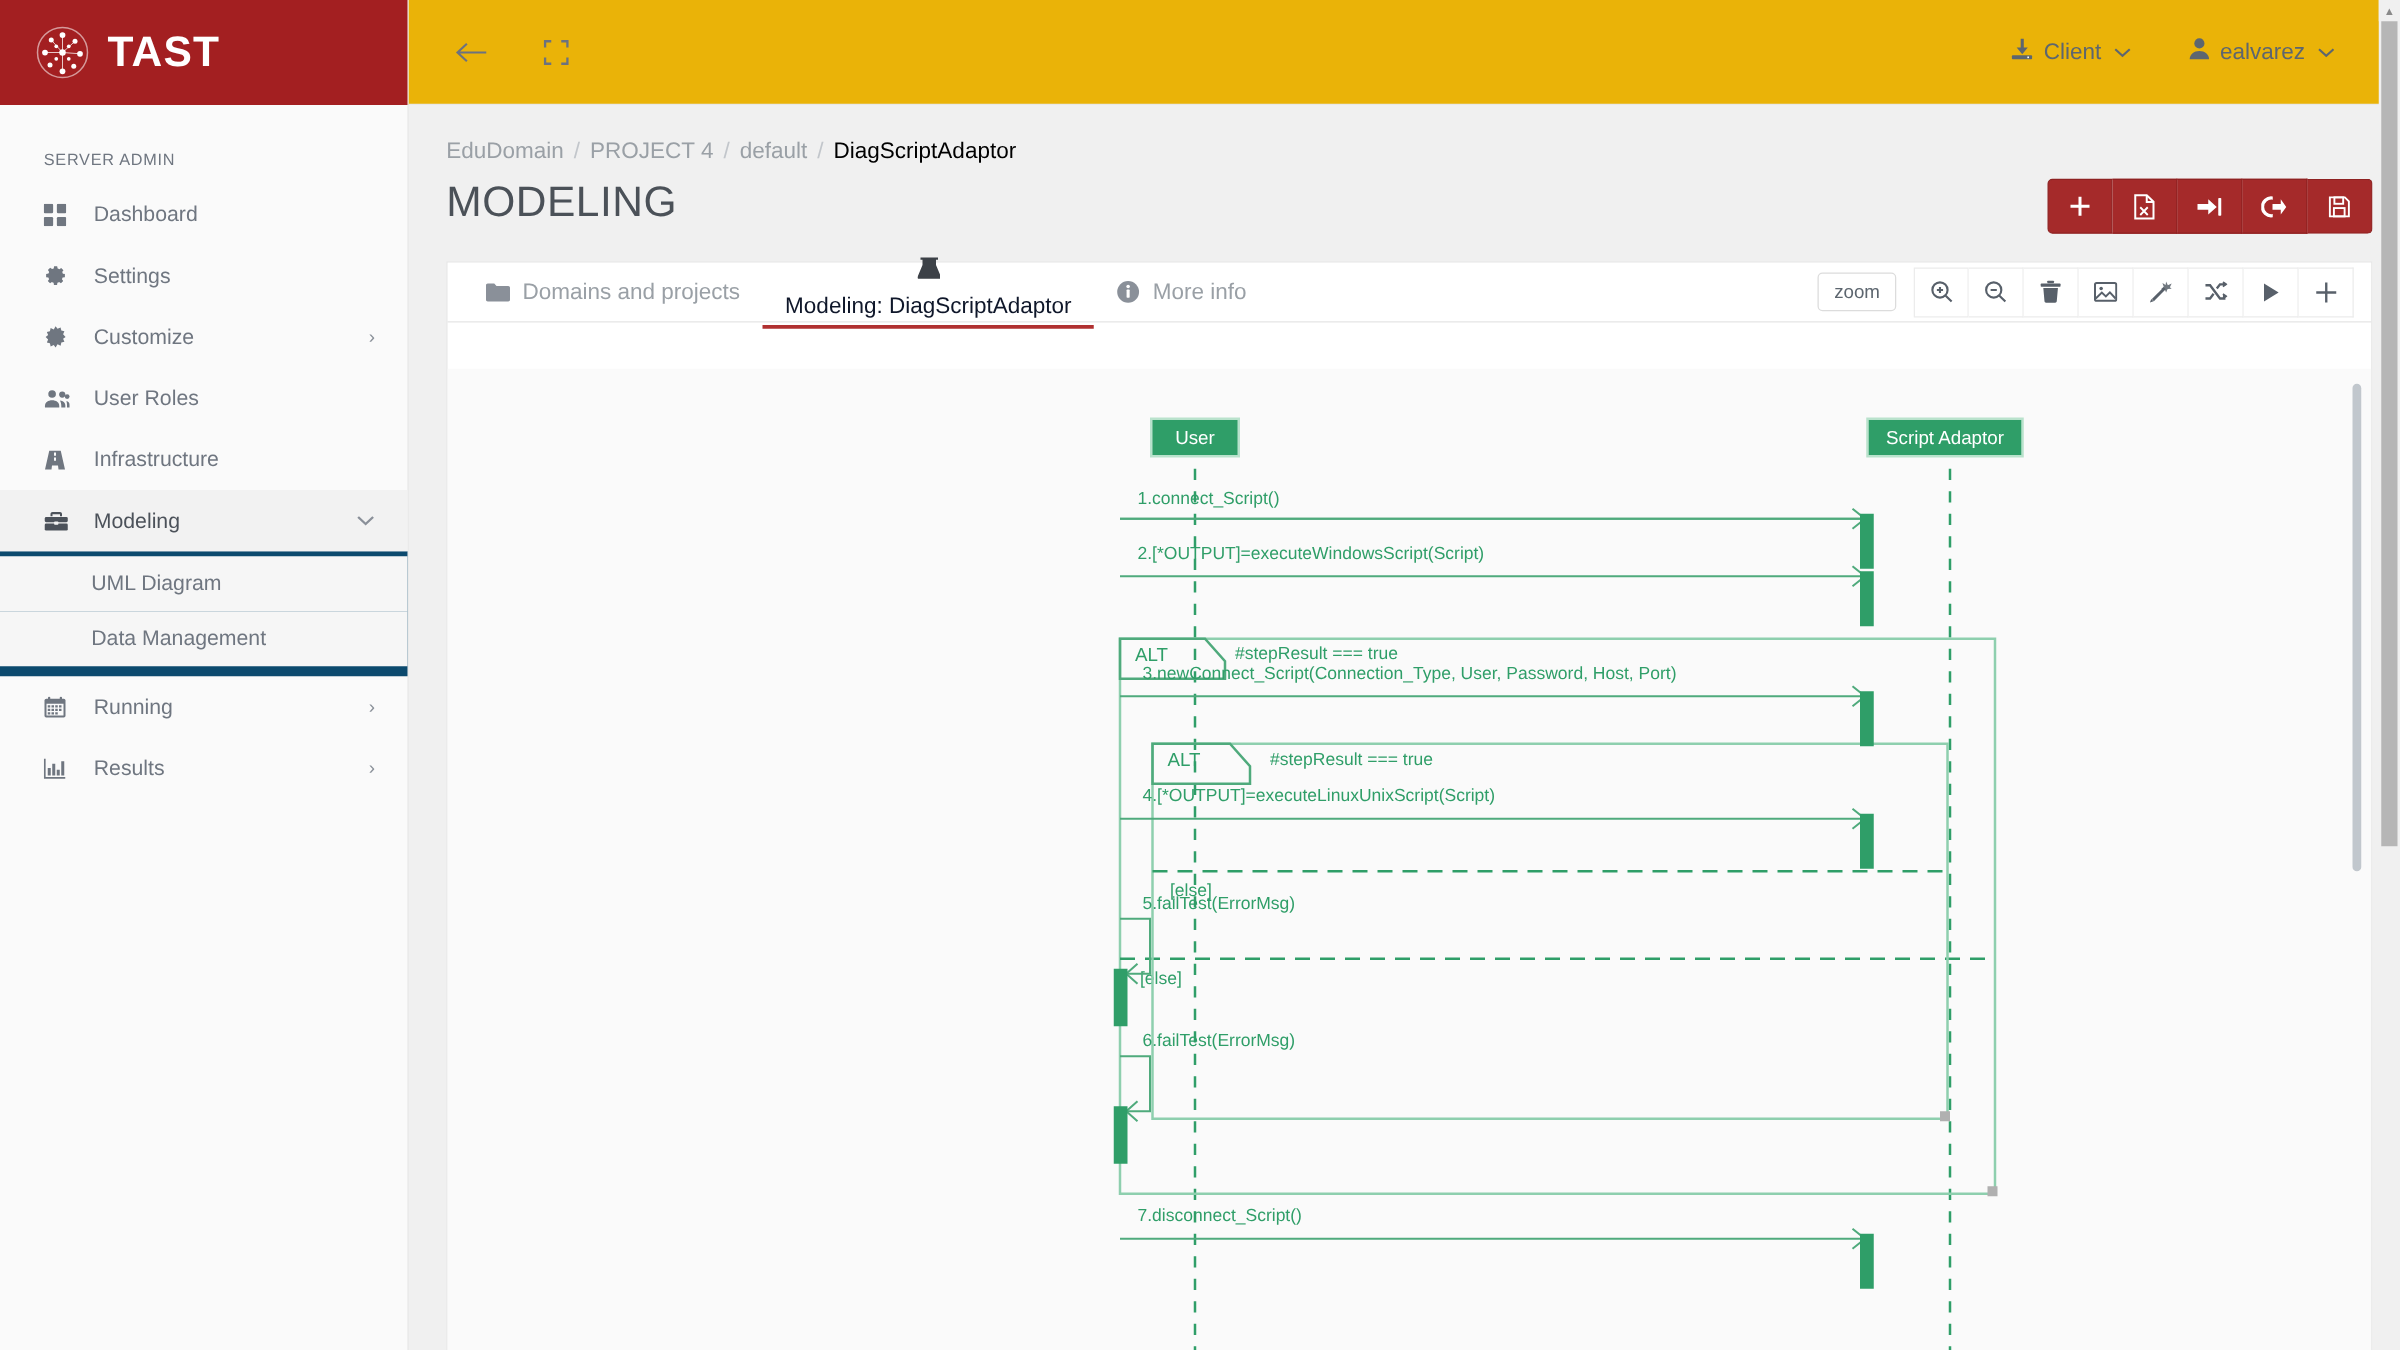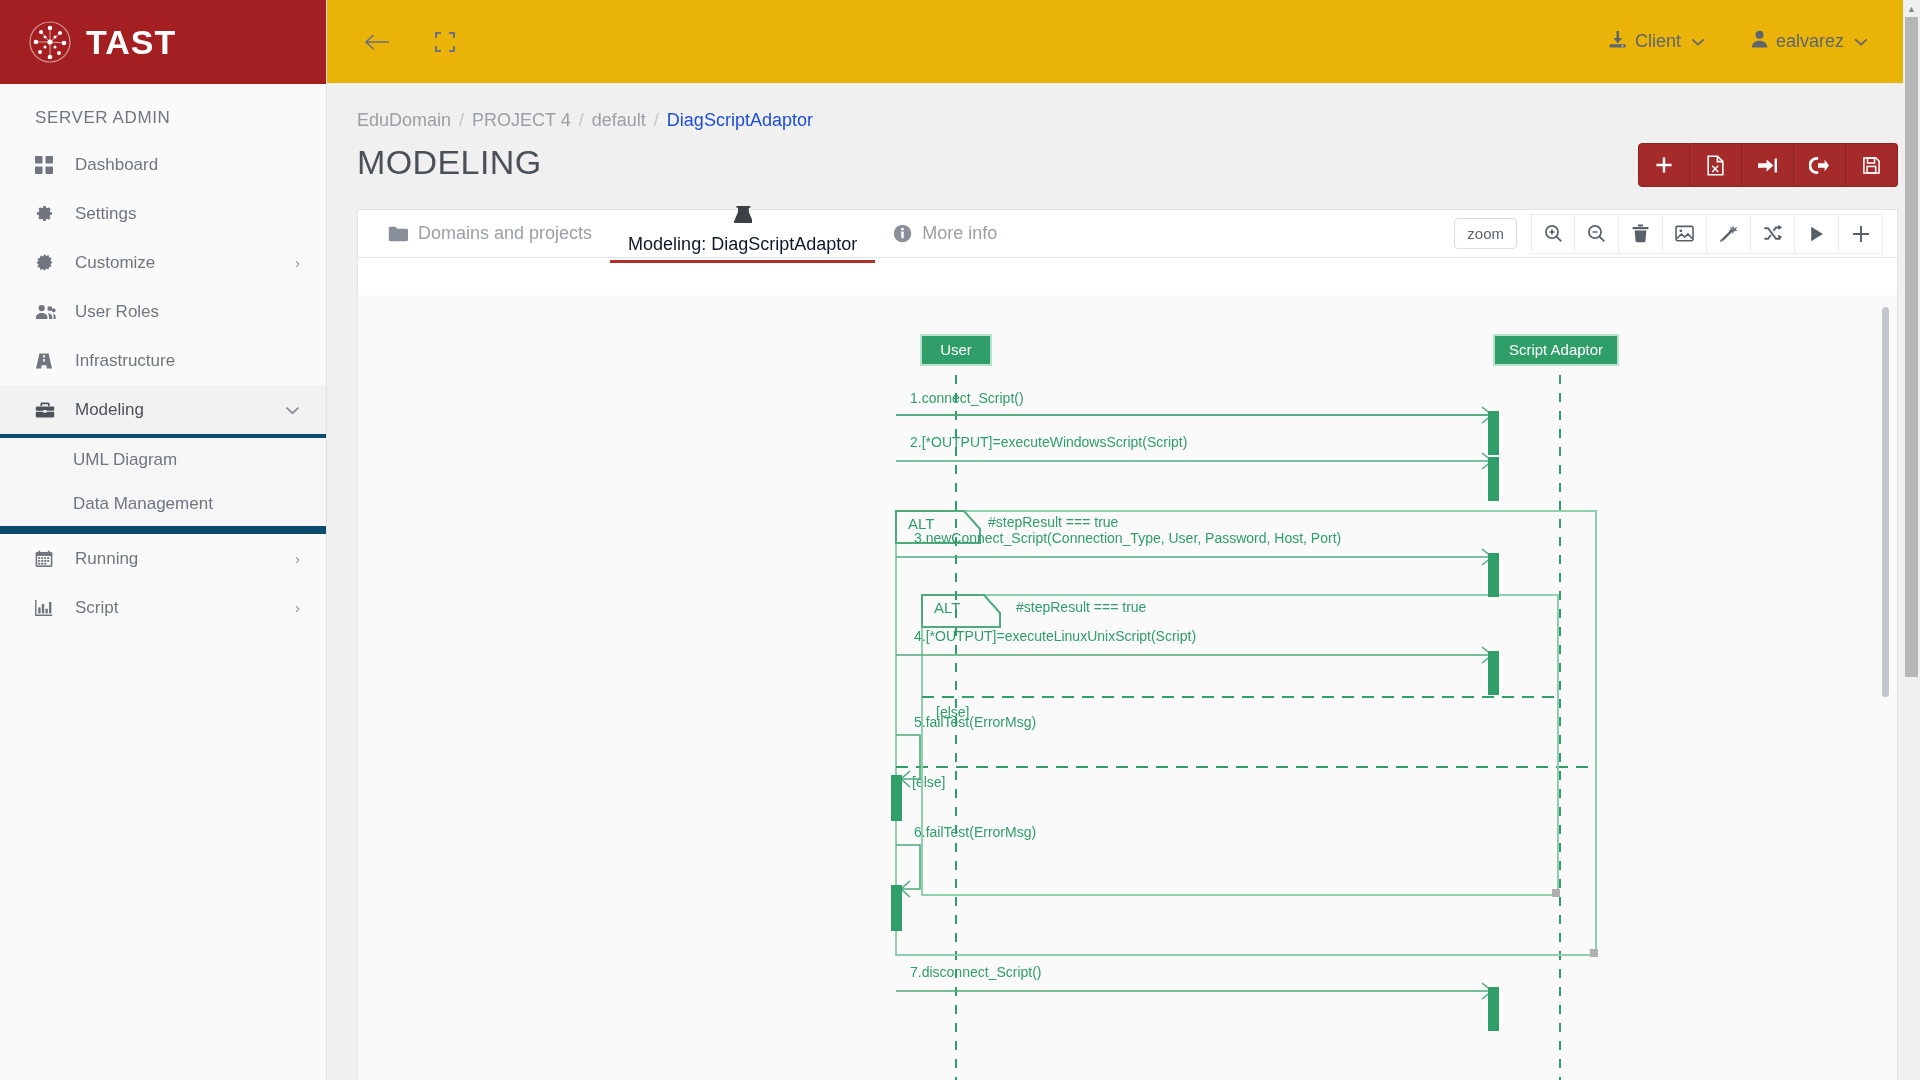--- a/index.html
+++ b/index.html
@@ -21,22 +21,22 @@
   .brand {
     height: 84px; background: #a31f21;
     display: flex; align-items: center; gap: 14px;
     padding-left: 28px;
   }
   .brand-logo { width: 44px; height: 44px; flex: 0 0 44px; }
   .brand-name {
     color: #fff; font-size: 34px; font-weight: bold; letter-spacing: 1px;
   }
   .nav-title {
-    font-size: 17px; color: #6f7680; letter-spacing: .6px;
-    padding: 24px 0 12px 35px; font-weight: normal;
+    font-size: 13px; color: #6f7680; letter-spacing: .6px;
+    padding: 36px 0 12px 35px; font-weight: normal;
   }
   .nav-item {
     display: flex; align-items: center;
     height: 49px; padding: 0 26px 0 35px;
     color: #6f7680; font-size: 17px; cursor: pointer;
     position: relative;
   }
   .nav-item .ico {
     width: 26px; flex: 0 0 26px; display: flex; align-items: center;
     justify-content: flex-start; color: #6f7680;
@@ -74,21 +74,21 @@
     display: flex; align-items: center; gap: 8px;
     color: #5d666f; font-size: 18px; cursor: pointer;
   }
   .tb-menu .chev { font-size: 13px; color: #6f7680; margin-left: 2px;}
 
   .breadcrumb {
     display: flex; align-items: center; gap: 8px;
     font-size: 18px; padding: 26px 0 4px 30px;
   }
   .crumb { color: #9aa0a6; }
-  .crumb.cur { color: #1d4ed8; text-align: center; }
+  .crumb.cur { color: #000000; text-align: center; }
   .crumb-sep { color: #c2c6cb; }
 
   .page-head {
     display: flex; align-items: flex-start;
     padding: 0 22px 0 30px;
   }
   .page-title {
     font-size: 34px; color: #4b5158; font-weight: normal;
     letter-spacing: .4px; margin-top: 8px;
   }
@@ -325,21 +325,21 @@
     <div class="nav-item">
       <span class="ico">
         <svg width="18" height="18" viewBox="0 0 18 18" fill="currentColor">
           <path d="M0.8 1v15.2h16.4" stroke="currentColor" stroke-width="1.4" fill="none"></path>
           <rect x="3.2" y="8.4" width="2.4" height="6"></rect>
             <rect x="6.8" y="5" width="2.4" height="9.4"></rect>
           <rect x="10.4" y="9.8" width="2.4" height="4.6"></rect>
             <rect x="14" y="3" width="2.4" height="11.4"></rect>
         </svg>
       </span>
-      <span class="lbl">Script</span>
+      <span class="lbl">Results</span>
       <span class="caret">›</span>
     </div>
   </aside>
 
   <div class="main">
 
     <div class="topbar">
       <div class="topbar-left">
         <span class="icon-btn">
           <svg width="26" height="20" viewBox="0 0 26 20" fill="none" stroke="#6b7280" stroke-width="1.7">

